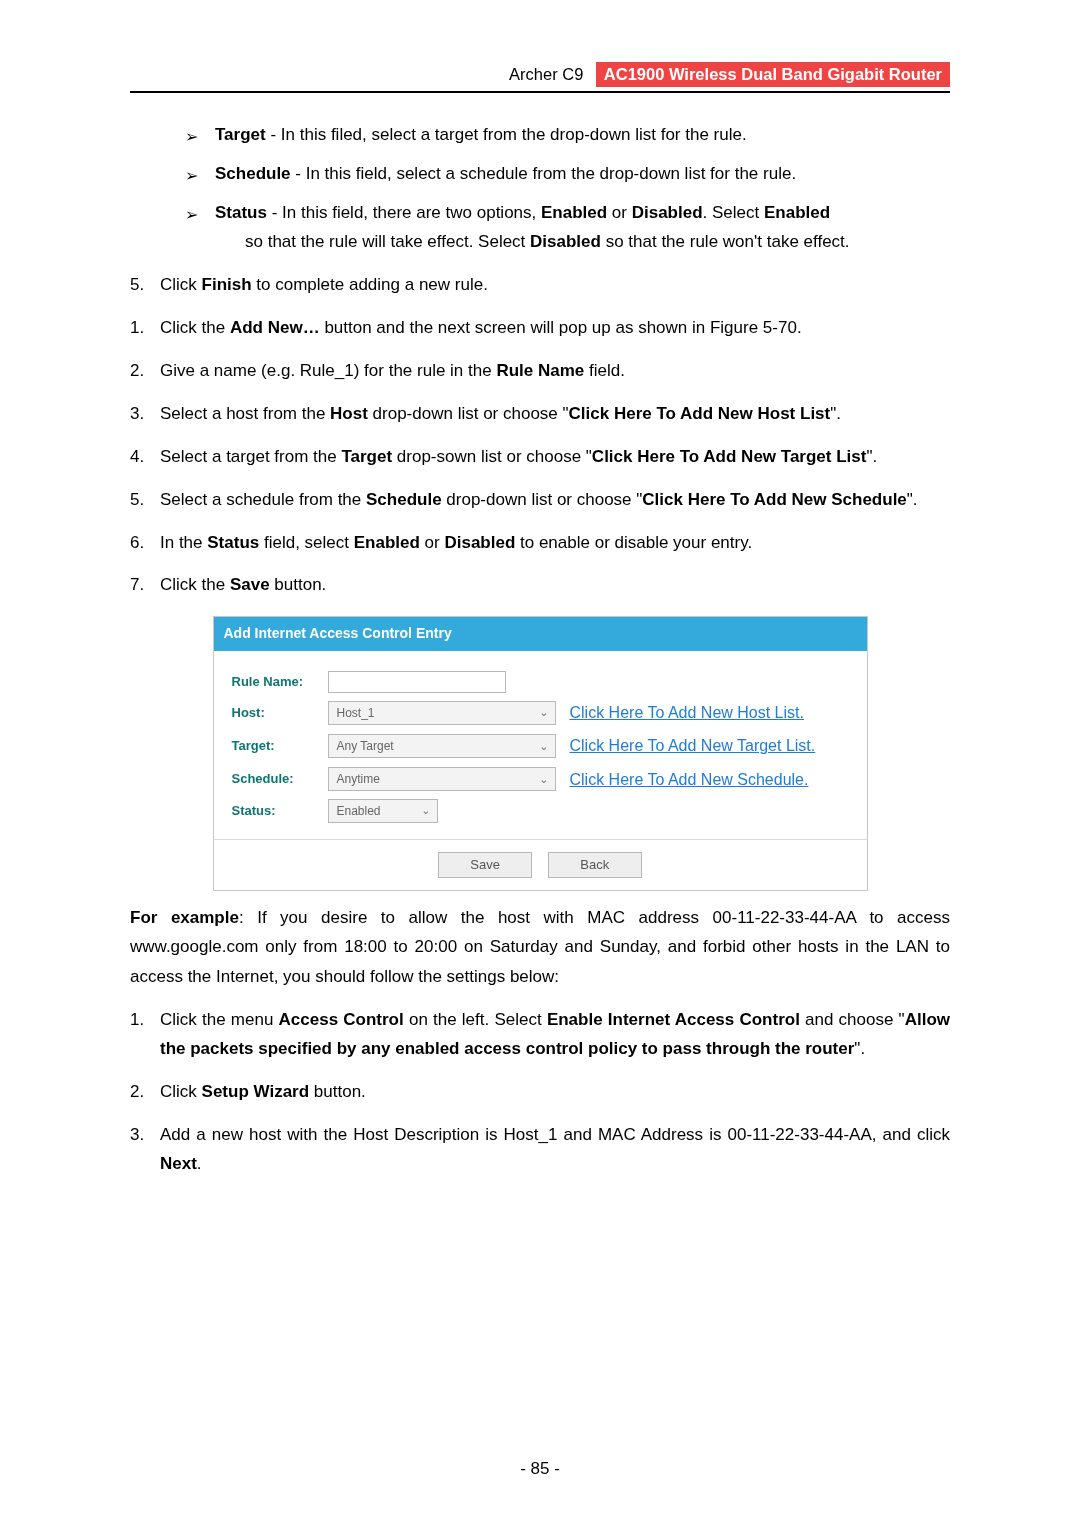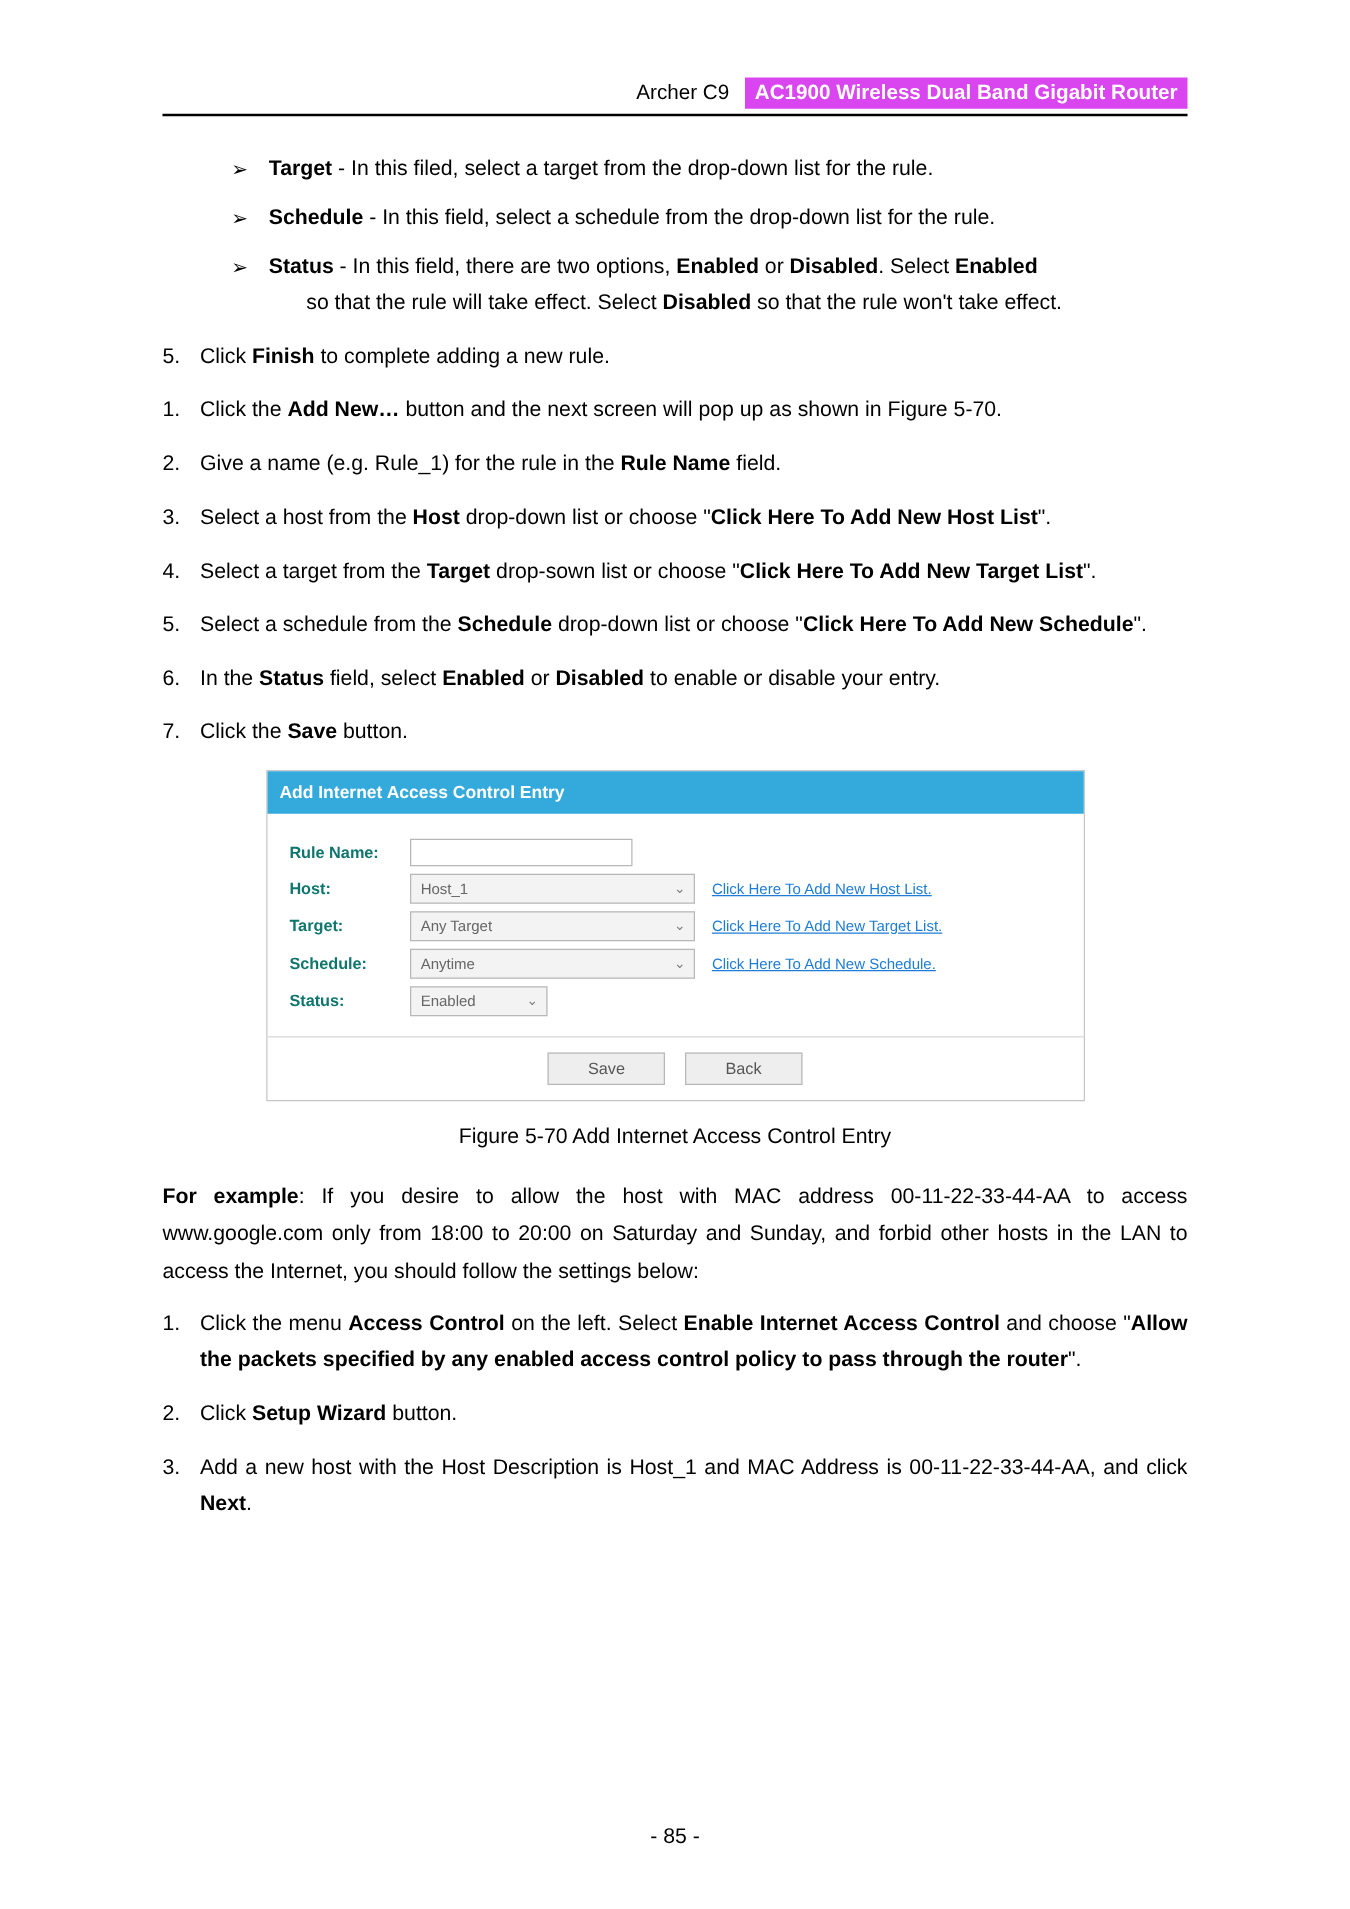--- a/index.html
+++ b/index.html
@@ -20,21 +20,21 @@
       margin-bottom: 28px;
       text-align: right;
     }
     .hdr-model {
       font-weight: normal;
       font-size: 16.5px;
       padding-right: 8px;
     }
     .hdr-product {
       display: inline-block;
-      background: #d946ef;
+      background: #ef4444;
       color: #fff;
       font-weight: bold;
       font-size: 16.5px;
       padding: 3px 8px;
     }
     .body-text { font-size: 17px; line-height: 1.7; }
     .bold { font-weight: bold; }
     .bullets-lvl2 { margin-left: 55px; }
     .bullet-row { display: flex; margin-bottom: 10px; }
     .chev { flex: 0 0 30px; font-size: 16px; padding-top: 2px;}
@@ -78,21 +78,21 @@
       background: #f3f3f3;
       display: inline-flex;
       align-items: center;
       justify-content: space-between;
       padding: 0 6px 0 8px;
       color: #666;
       font-size: 12px;
     }
     .ui-select-sm { width: 110px; }
     .ui-chev-icon { color: #777; font-size: 11px; }
-    .ui-link { color: #1e7dd6; text-decoration: underline; margin-left: 14px; font-size: 12px; }
+    .ui-link { color: #1e7dd6; text-decoration: underline; margin-left: 14px; font-size: 16px; }
     .ui-buttons {
       border-top: 1px solid #d8d8d8;
       padding: 12px 0;
       text-align: center;
     }
     .ui-btn {
       display: inline-block;
       width: 94px; height: 26px;
       line-height: 24px;
       border: 1px solid #b8b8b8;
@@ -218,21 +218,20 @@
               <span class="ui-chev-icon">⌄</span>
             </div>
         </div>
       </div>
       <div class="ui-buttons">
         <div class="ui-btn">Save</div>
         <div class="ui-btn">Back</div>
       </div>
     </div>
 
-    <div class="figure-caption">Figure 5-70 Add Internet Access Control Entry</div>
 
     <div class="para">
       <span class="bold">For example</span><span>: If you desire to allow the host with MAC address 00-11-22-33-44-AA to access www.google.com only from 18:00 to 20:00 on Saturday and Sunday, and forbid other hosts in the LAN to access the Internet, you should follow the settings below:</span>
     </div>
 
     <div class="ol-item">
       <div class="ol-num">1.</div>
       <div class="ol-body"><span>Click the menu </span><span class="bold">Access Control</span><span> on the left. Select </span><span class="bold">Enable Internet Access Control</span><span> and choose "</span><span class="bold">Allow the packets specified by any enabled access control policy to pass through the router</span><span>".</span></div>
     </div>
     <div class="ol-item">

